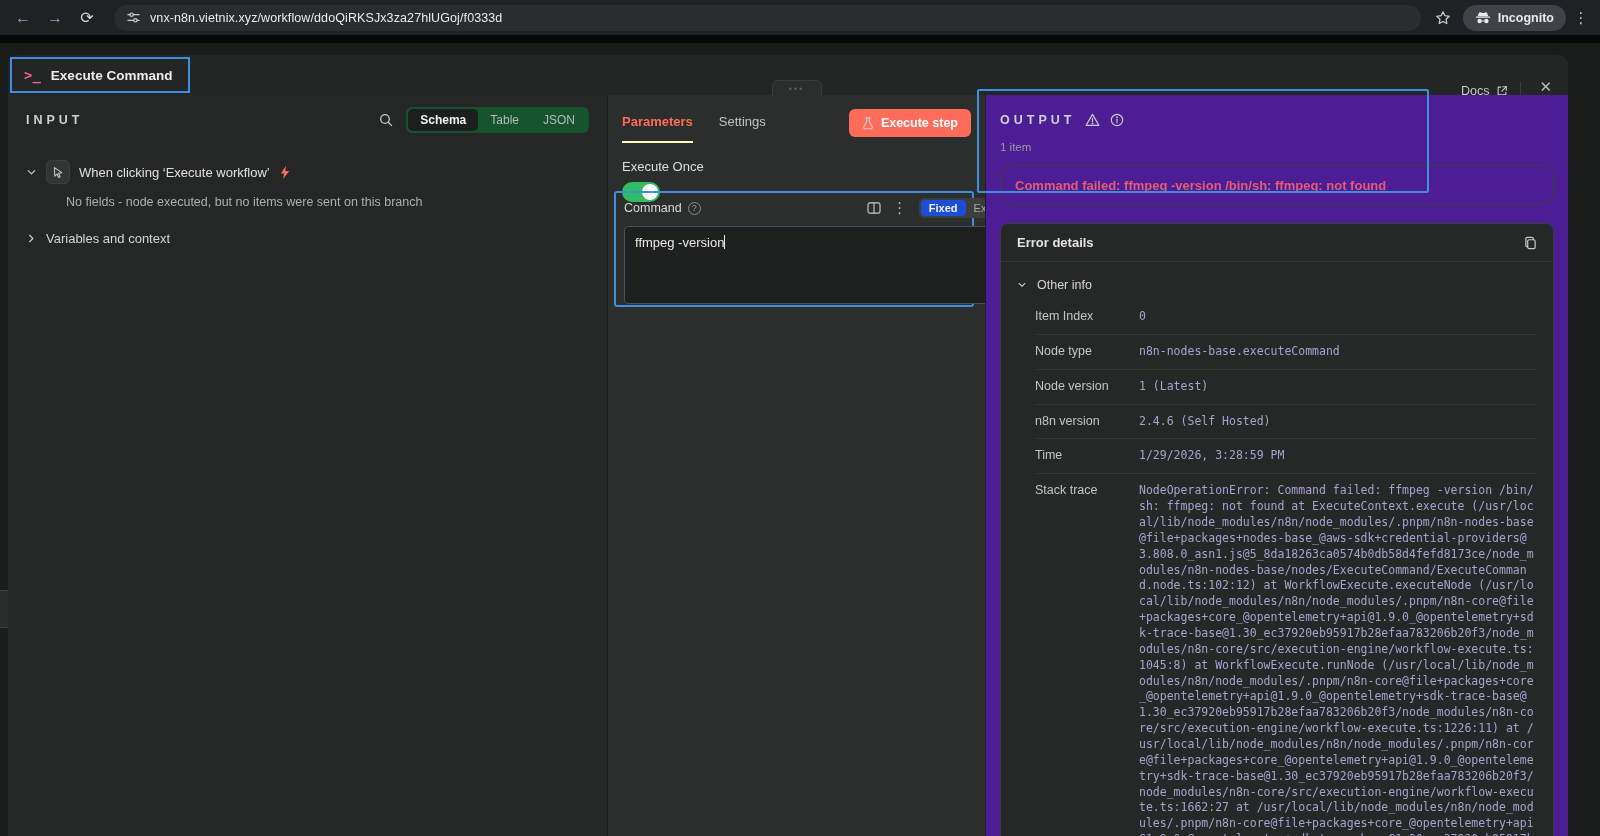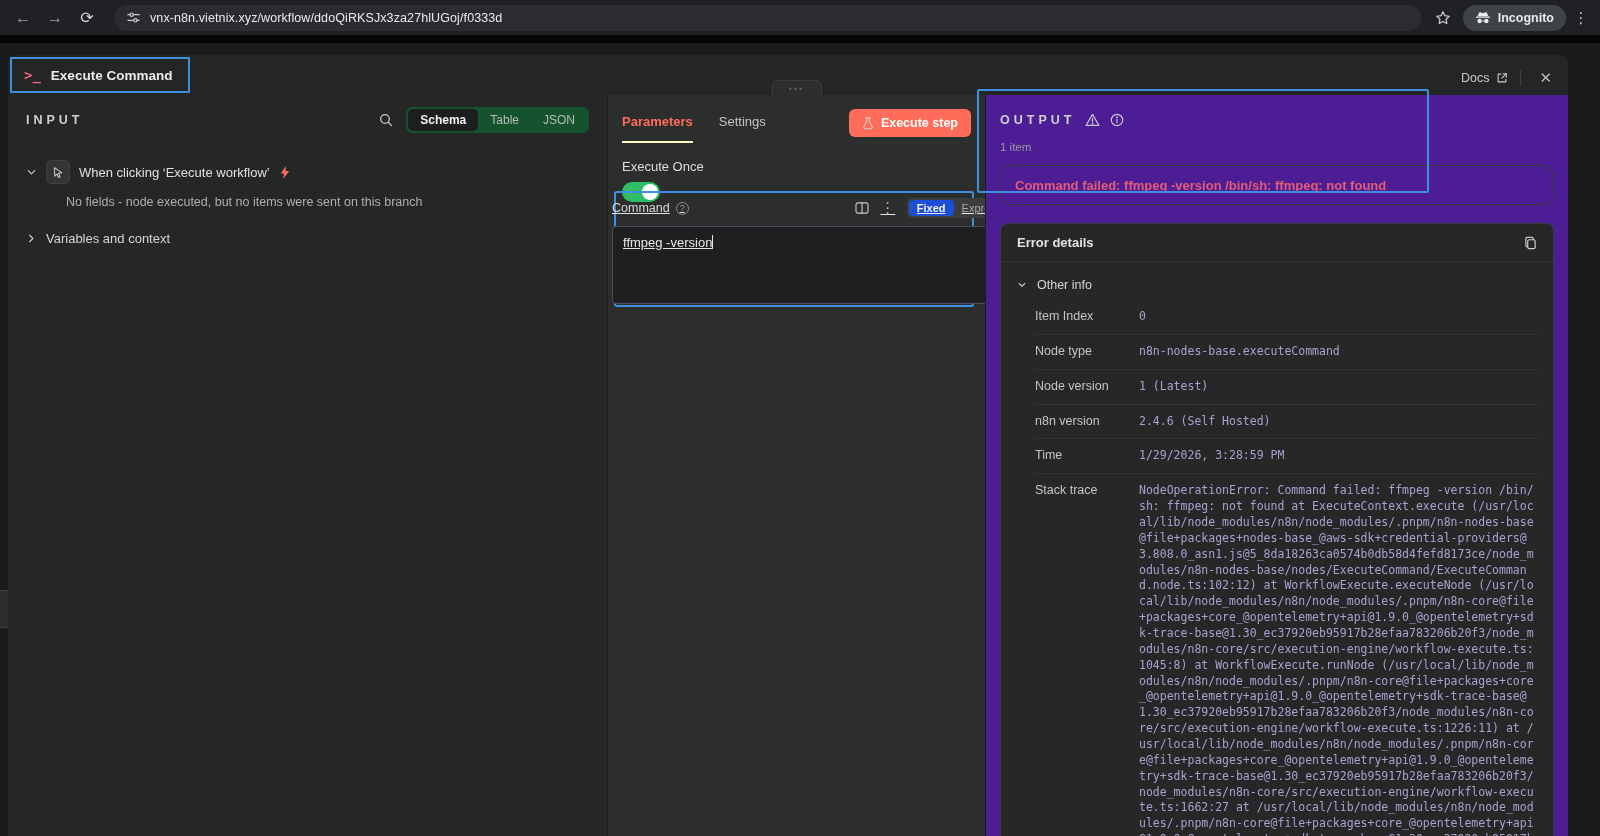--- a/index.html
+++ b/index.html
@@ -24,21 +24,21 @@
   
   .canvas { position:absolute; left:0; top:43px; width:1600px; height:793px; background:#1a1b1b; }
   .modal { position:absolute; left:8px; top:12px; right:32px; bottom:0;
     background:#242525; border-radius:9px 9px 0 0; overflow:visible; }
   .modal-header { position:relative; height:40px; display:flex; align-items:center;
     justify-content:space-between; padding:0 14px; }
   .node-title-box { position:absolute; left:2px; top:2px; height:36px; display:flex; align-items:center;
     gap:10px; padding:0 16px 0 12px; border:2px solid #3d8fe0; background:#242525; }
   .term-glyph { font-family:"DejaVu Sans Mono",monospace; font-weight:bold; font-size:14px; color:#ee6584; }
   .node-title { font-size:13.5px; font-weight:600; color:#ececec; }
-  .header-right { position:absolute; right:10px; top:3px; height:40px; display:flex; align-items:center; gap:12px; }
+  .header-right { position:absolute; right:10px; top:3px; height:40px; display:flex; align-items:flex-end; gap:12px; }
   .docs-link { display:flex; align-items:center; gap:7px; color:#c9caca; font-size:12.5px; }
   .vdiv { width:1px; height:16px; background:#3d3e3e; }
   .close-x { color:#b9baba; font-size:15px; padding:2px 6px; }
 
   .panes { position:absolute; left:0; top:40px; right:0; bottom:0; display:flex; }
   .pane-input { width:600px; background:#252626; border-right:1px solid #1b1c1c; position:relative; padding:0 18px; }
   .pane-params { width:377px; background:#2c2d2d; position:relative; padding:0 14px; }
   .pane-output { flex:1; background:#4c1d95; border-left:1px solid #1b1c1c; position:relative; padding:0 14px; }
 
   
@@ -67,21 +67,21 @@
   .tab { font-size:13px; padding-bottom:12px; color:#c2c3c3; }
   .tab.active { color:#ff6d5a; font-weight:600; border-bottom:2px solid #fef9c3; }
   .exec-btn { display:flex; align-items:center; gap:7px; background:#ff6d5a; color:#fff; font-size:12.5px;
     font-weight:600; border:none; border-radius:6px; padding:7px 13px; margin-bottom:6px; }
   .exec-once-label { font-size:13px; color:#dedede; margin-top:16px; }
   .toggle { width:38px; height:20px; border-radius:10px; background:#2fbe66; position:relative; margin-top:8px; }
   .toggle .knob { position:absolute; right:2px; top:2px; width:16px; height:16px; border-radius:50%; background:#fff; }
 
   .command-anno { position:absolute; left:6px; top:96px; width:360px; height:116px;
     border:2px solid #3d8fe0; border-radius:3px; pointer-events:none; }
-  .command-block { position:absolute; left:4px; top:101px; width:414px;text-decoration:underline; }
+  .command-block { position:absolute; left:16px; top:101px; width:414px; }
   .command-head { display:flex; align-items:center; height:24px; }
   .command-label { font-size:12.5px; color:#d8d8d8; }
   .help-circle { width:13px; height:13px; border:1px solid #8a8b8b; border-radius:50%; color:#9b9c9c;
     font-size:9px; display:flex; align-items:center; justify-content:center; margin-left:6px; }
   .command-tools { margin-left:auto; display:flex; align-items:center; gap:10px; }
   .mode-toggle { display:flex; background:#3c3d3d; border-radius:5px; padding:2px; }
   .mode-item { font-size:11px; padding:2px 8px; border-radius:4px; color:#a9aaaa; }
   .mode-item.active { background:#1d4ed8; color:#f2f2f2; font-weight:600; }
   .command-input { margin-top:6px; height:78px; background:#1e1f1f; border:1px solid #4e4b63; border-radius:4px;
     padding:8px 10px; font-size:13px; color:#e8e8e8; position:relative; }

